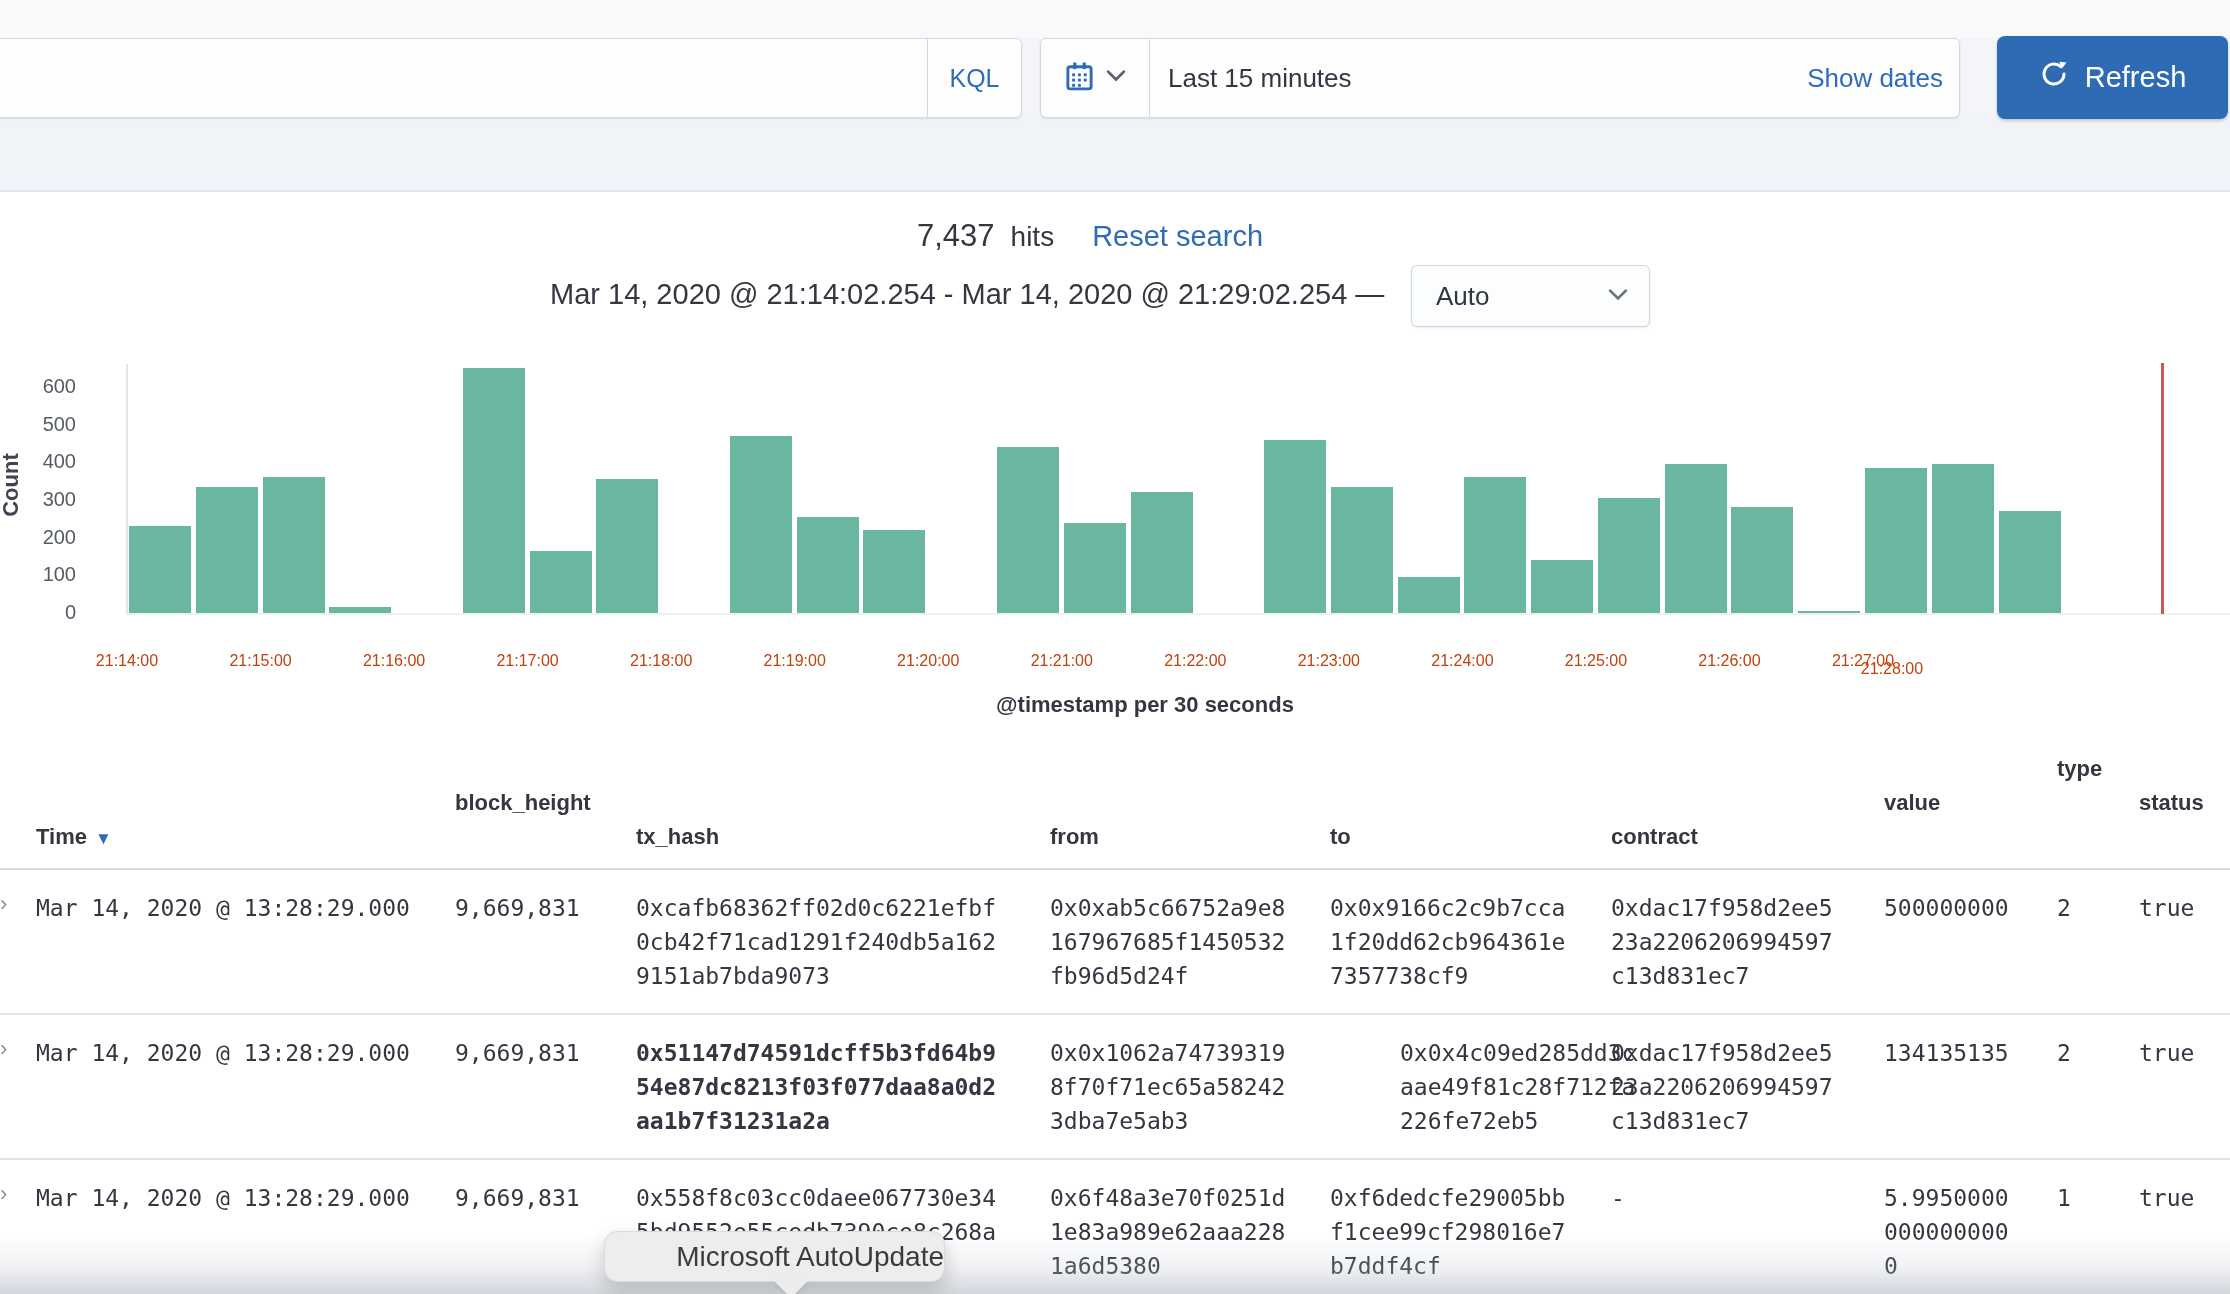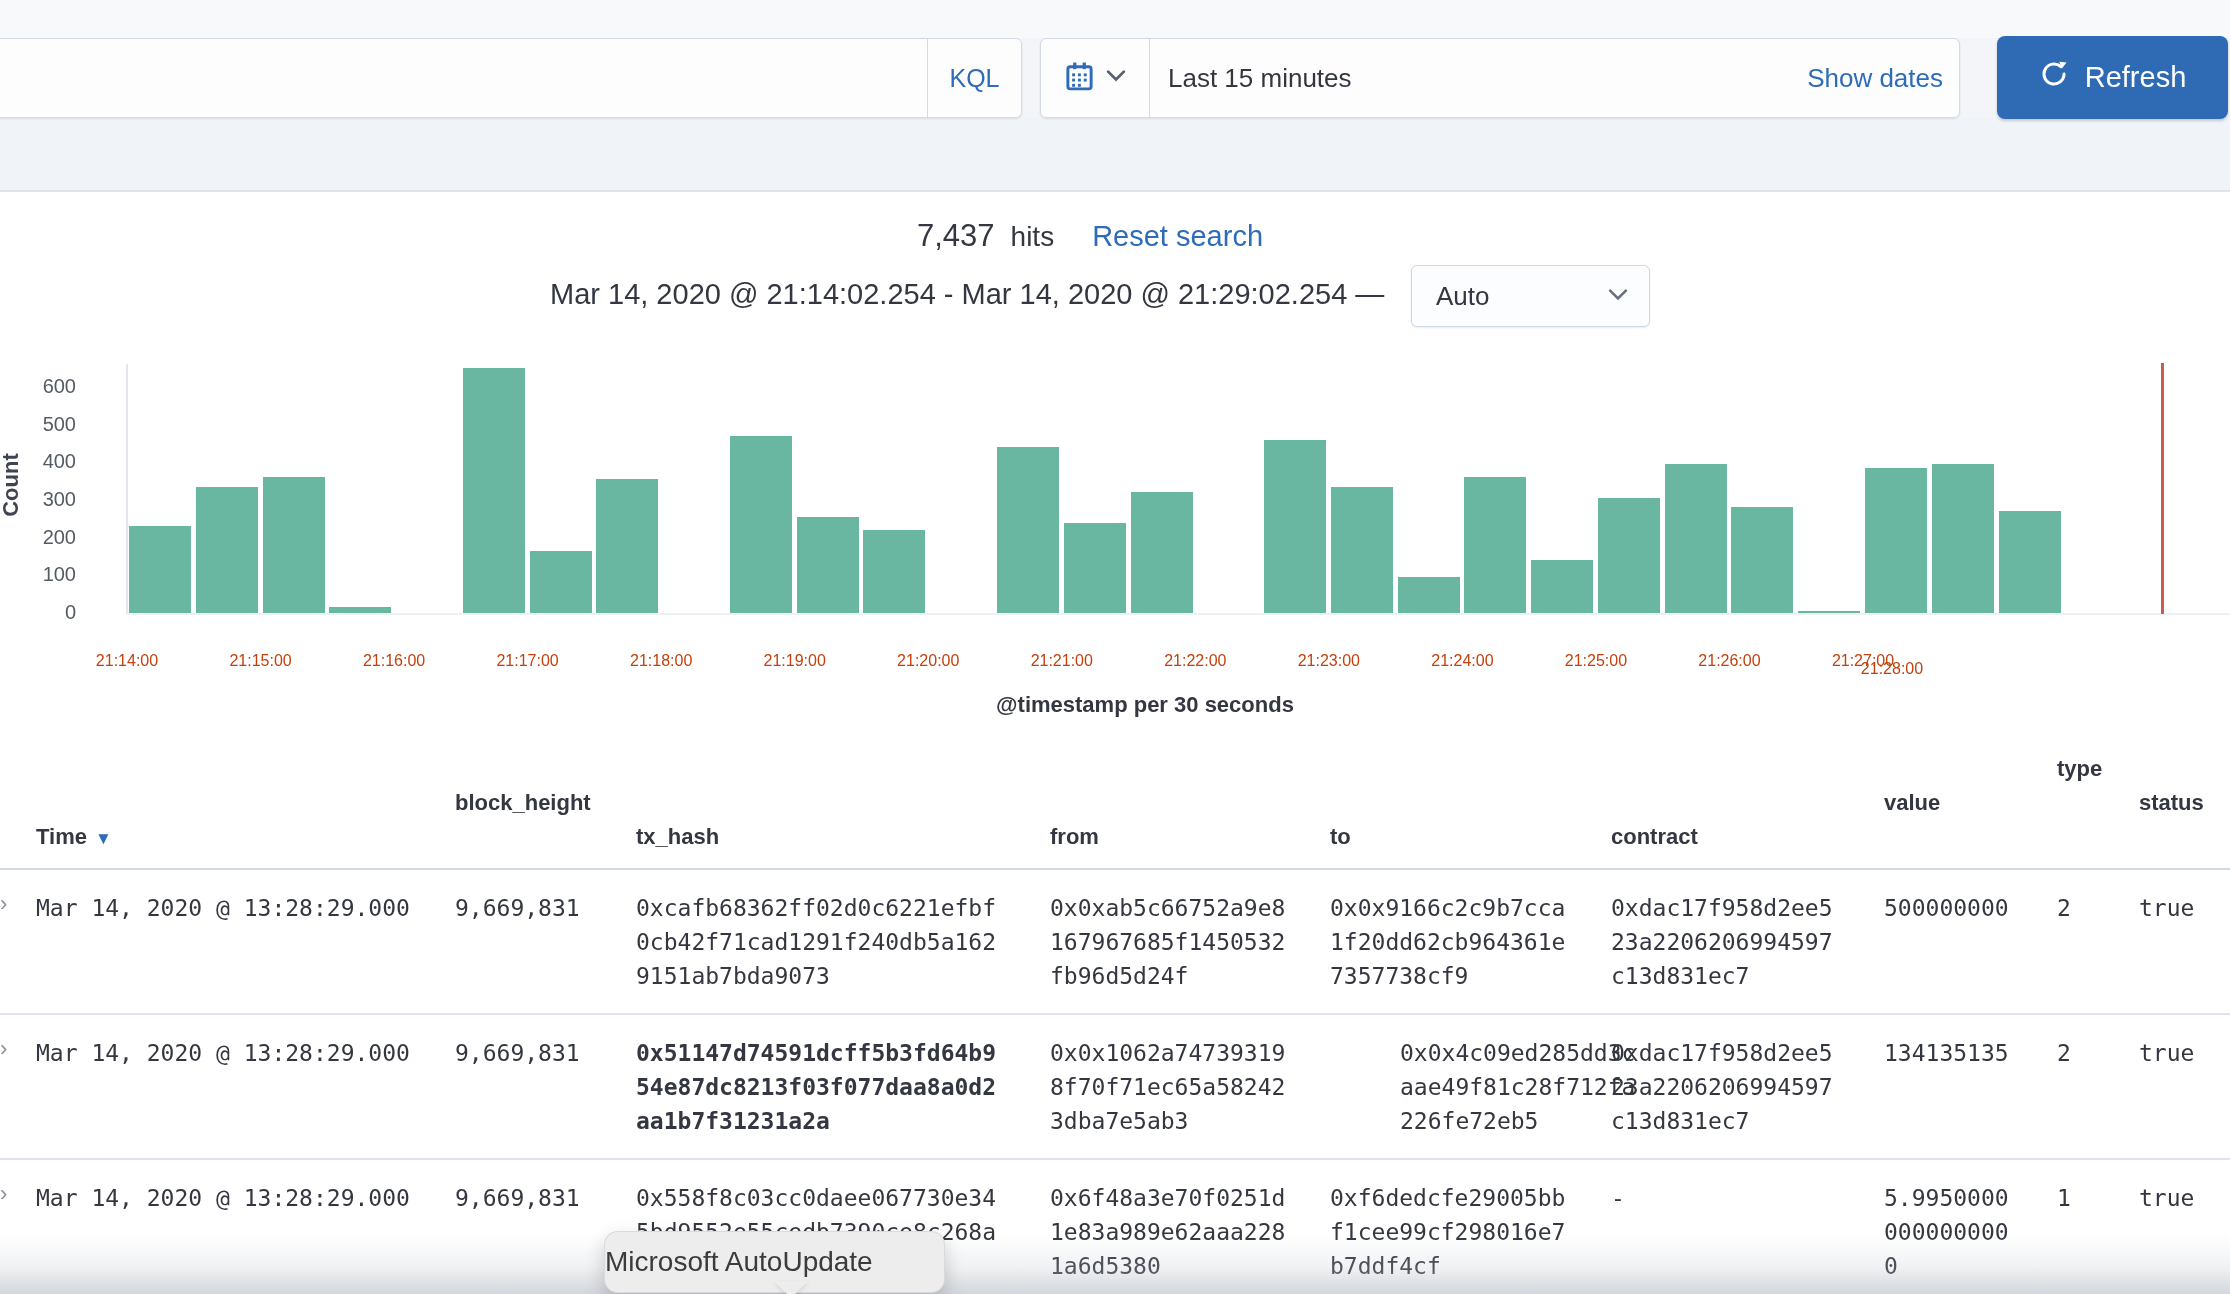--- a/index.html
+++ b/index.html
@@ -60,22 +60,22 @@
   .tbody{position:absolute;left:0;top:870px;width:2230px;}
   .trow{position:relative;width:2230px;box-sizing:border-box;}
   .trow.divided{border-bottom:2px solid #e0e4ee;}
   .cell{position:absolute;top:0;padding-top:21px;font-family:"DejaVu Sans Mono","Liberation Mono",monospace;
     font-size:23px;line-height:34px;color:#343741;word-break:break-all;white-space:normal;}
   .expand-sliver{position:absolute;left:0;top:21px;width:7px;height:28px;overflow:hidden;color:#8b919c;font-size:22px;}
 
   
   .bottom-fade{position:absolute;left:0;top:1234px;width:2230px;height:60px;z-index:4;
     background:linear-gradient(180deg,rgba(255,255,255,0) 0%,rgba(183,189,199,.20) 55%,rgba(174,180,191,.55) 100%);pointer-events:none;}
-  .dock-tooltip{position:absolute;left:604px;top:1231px;width:341px;height:62px;background:#ededee;border:1px solid rgba(0,0,0,.08);
-    border-radius:14px;box-sizing:border-box;z-index:6;display:flex;align-items:center;justify-content:flex-start;
+  .dock-tooltip{position:absolute;left:604px;top:1231px;width:341px;height:51px;background:#ededee;border:1px solid rgba(0,0,0,.08);
+    border-radius:14px;box-sizing:border-box;z-index:6;display:flex;align-items:center;justify-content:flex-end;
     font-size:28px;color:#3b3b3d;box-shadow:0 8px 20px rgba(0,0,0,.18);}
   .dock-tooltip .caret{position:absolute;left:169px;top:49px;width:0;height:0;
     border-left:17px solid transparent;border-right:17px solid transparent;border-top:17px solid #ededee;
     filter:drop-shadow(0 2px 2px rgba(0,0,0,.10));}
 </style>
 </head>
 <body>
 
 <div class="top-strip"></div>
 <div class="toolbar-band"></div>

